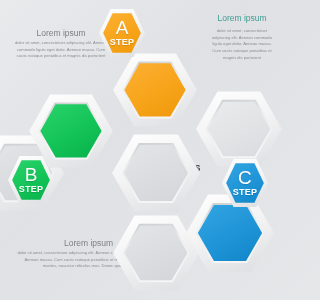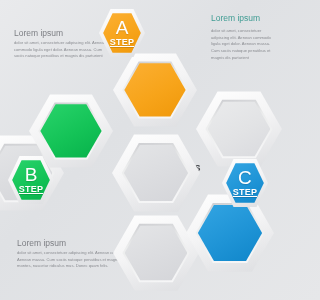--- a/index.html
+++ b/index.html
@@ -38,36 +38,36 @@
   .face.green {background:linear-gradient(150deg,#2ad46c 0%,#14c357 55%,#06b04a 100%);}
   .face.blue  {background:linear-gradient(150deg,#33a5e3 0%,#1f94d6 55%,#0f85c9 100%);}
   .face.grey  {background:linear-gradient(150deg,#eaebec 0%,#e2e3e5 55%,#d9dade 100%);}
   .face.hollow{background:linear-gradient(155deg,#e4e5e7 0%,#dcdde0 50%,#d4d5d9 100%);}
 
   
   .badge .face{left:12%;top:12%;width:76%;height:76%;}
   .step-letter{font-size:19px;font-weight:400;color:#fff;line-height:.95;
     text-shadow:0 1px 1px rgba(0,0,0,.14);}
   .step-word{font-size:9px;font-weight:700;color:#fff;letter-spacing:.2px;
-    margin-top:-1px;text-shadow:0 1px 1px rgba(0,0,0,.14);text-decoration:underline;}
+    margin-top:-1px;text-shadow:0 1px 1px rgba(0,0,0,.14);}
 
   
   .sample{
     position:absolute;box-sizing:border-box;text-align:right;
     pointer-events:none;
   }
   .sample .st{font-size:9px;font-weight:700;line-height:1.05;}
   .sample .sb{font-size:4.2px;line-height:1.45;margin-top:1px;}
   .sample.light .st{color:#ffffff;}
   .sample.light .sb{color:#ffffff;opacity:.92;}
   .sample.dark .st{color:#5b5d61;}
   .sample.dark .sb{color:#76787c;}
 
   
-  .para{position:absolute;}
+  .para{position:absolute;text-align:center;}
   .para h3{margin:0 0 2px 0;font-size:8.5px;font-weight:400;color:#7d7f84;}
   .para h3.teal{color:#3f9c93;}
   .para p{margin:0;font-size:4.1px;line-height:1.62;color:#8b8d92;}
 
   
   .logo{position:absolute;display:flex;align-items:flex-end;}
   .logo .info{font-size:8.5px;font-weight:700;color:#44464a;letter-spacing:.2px;
     margin-bottom:0px;}
   .logo .gmark{
     position:relative;width:17px;height:15px;margin:0 0 1px -1px;

